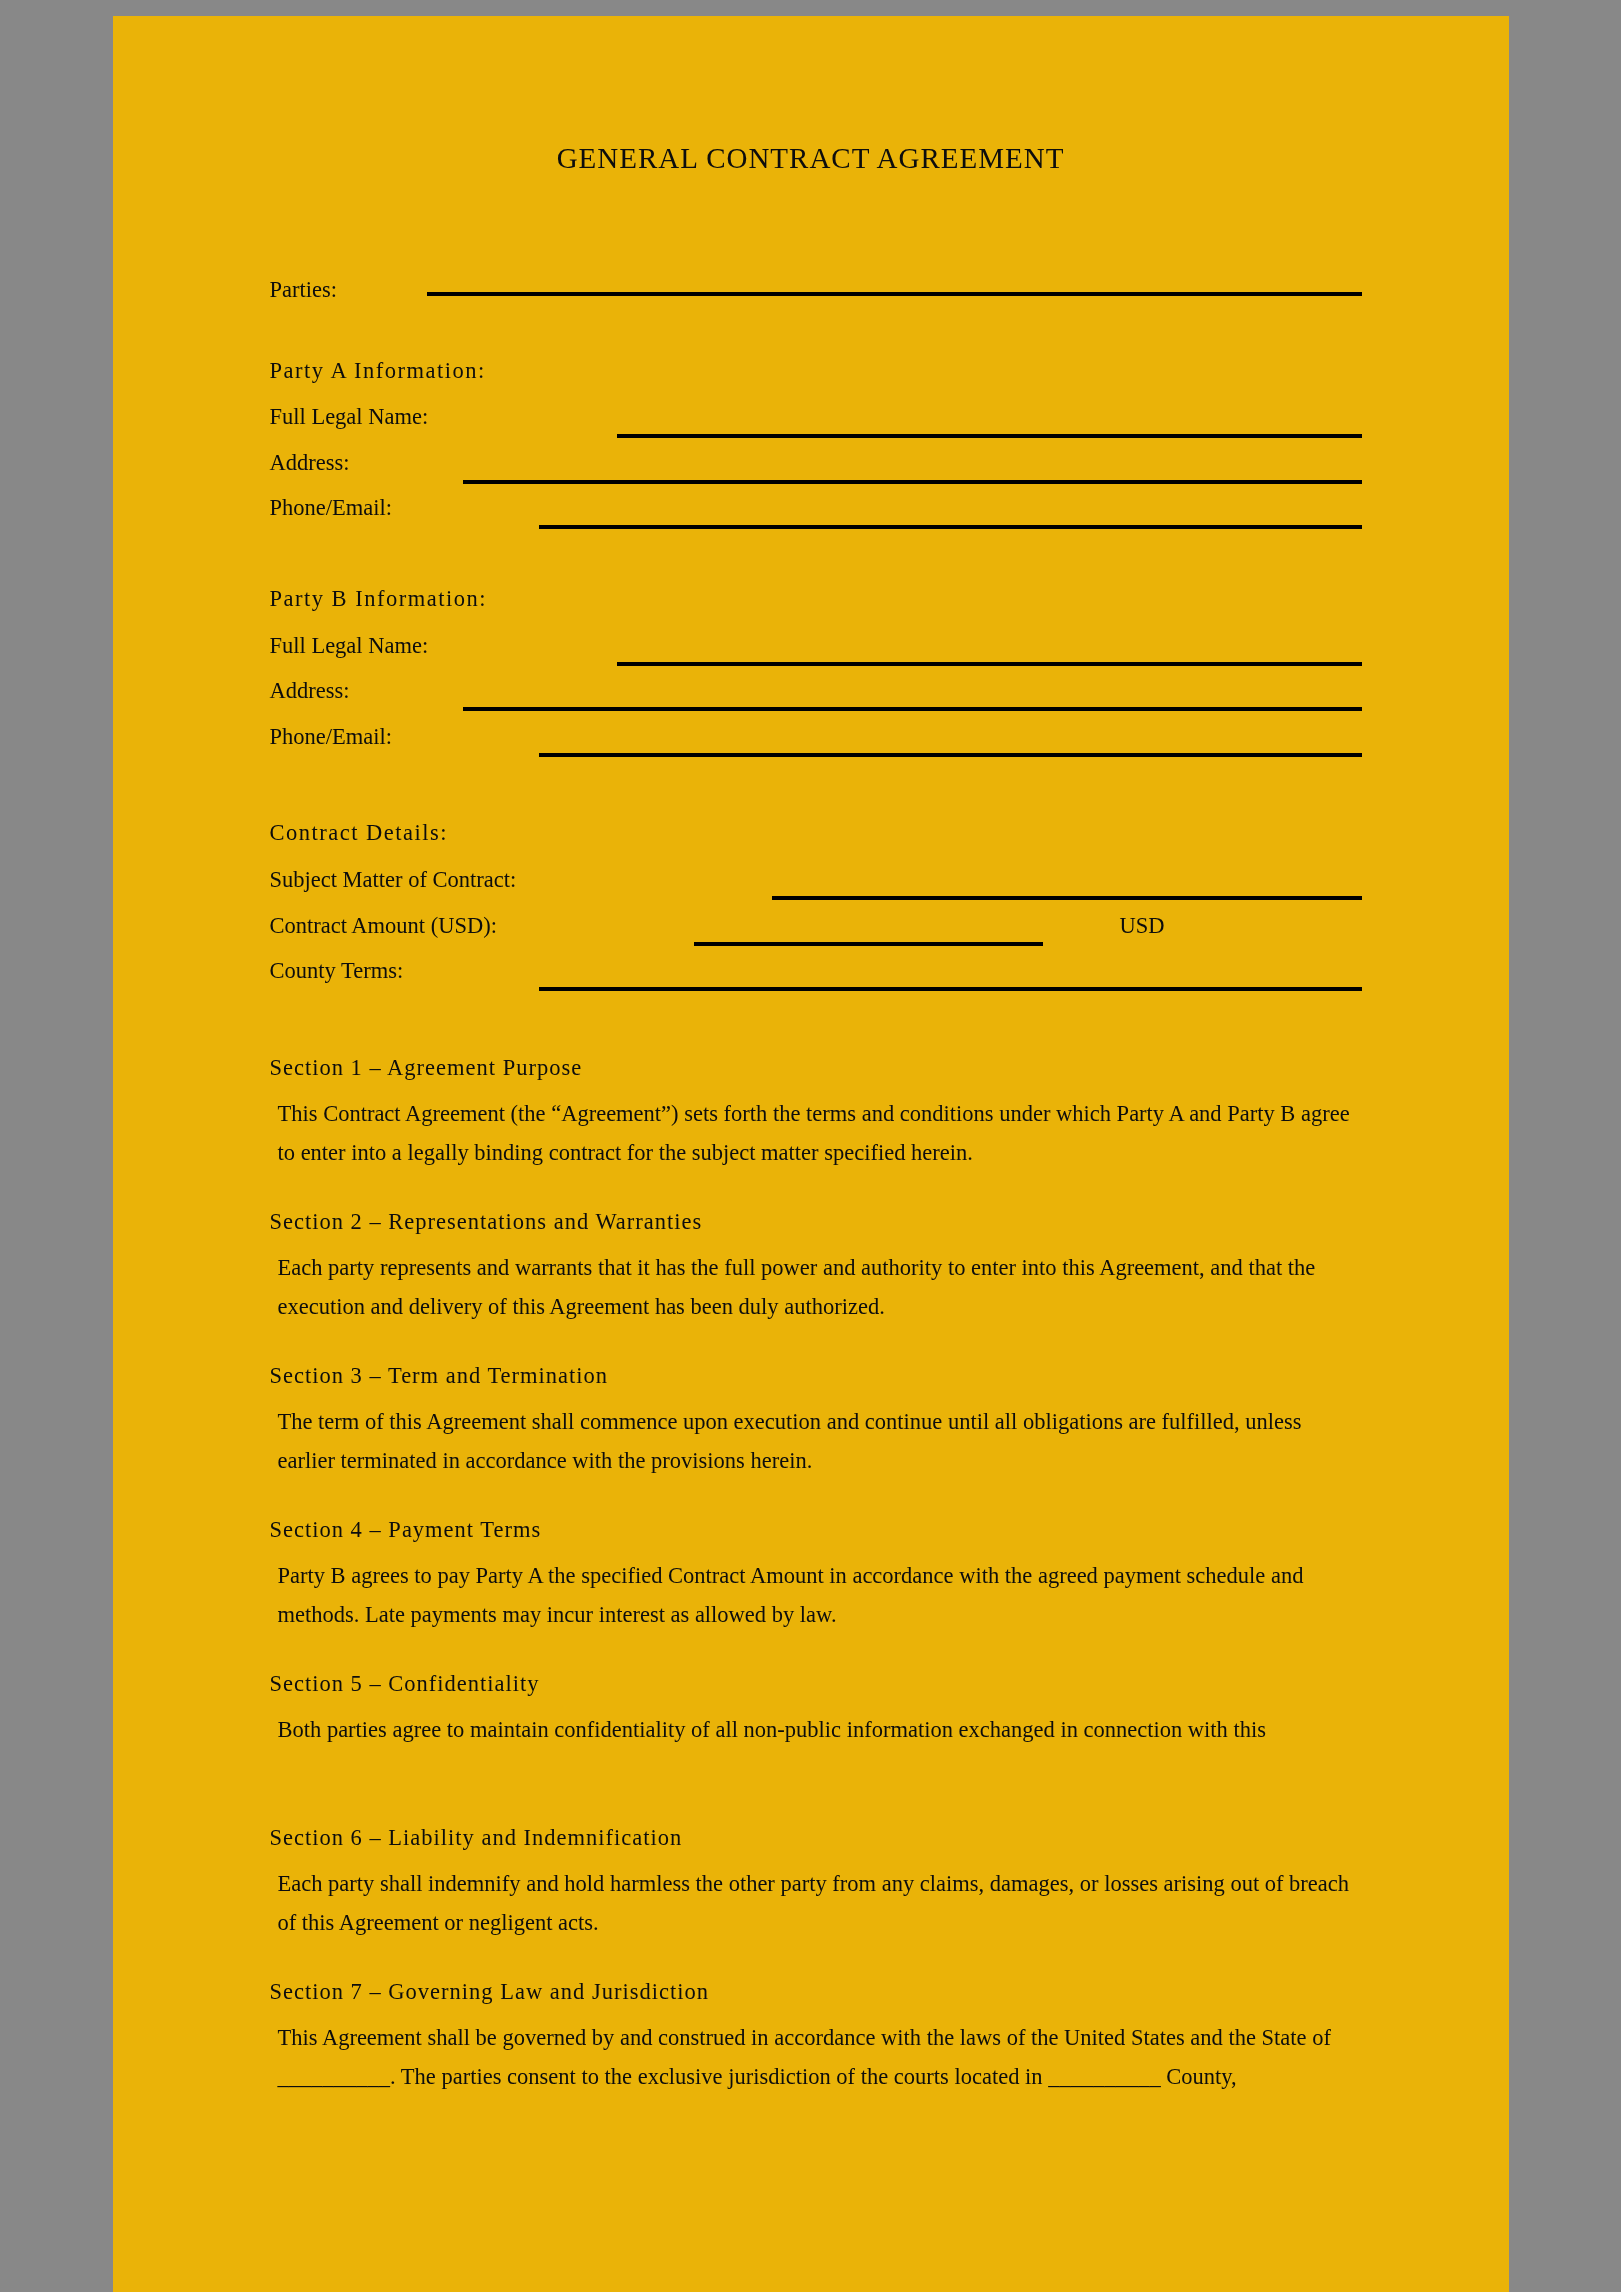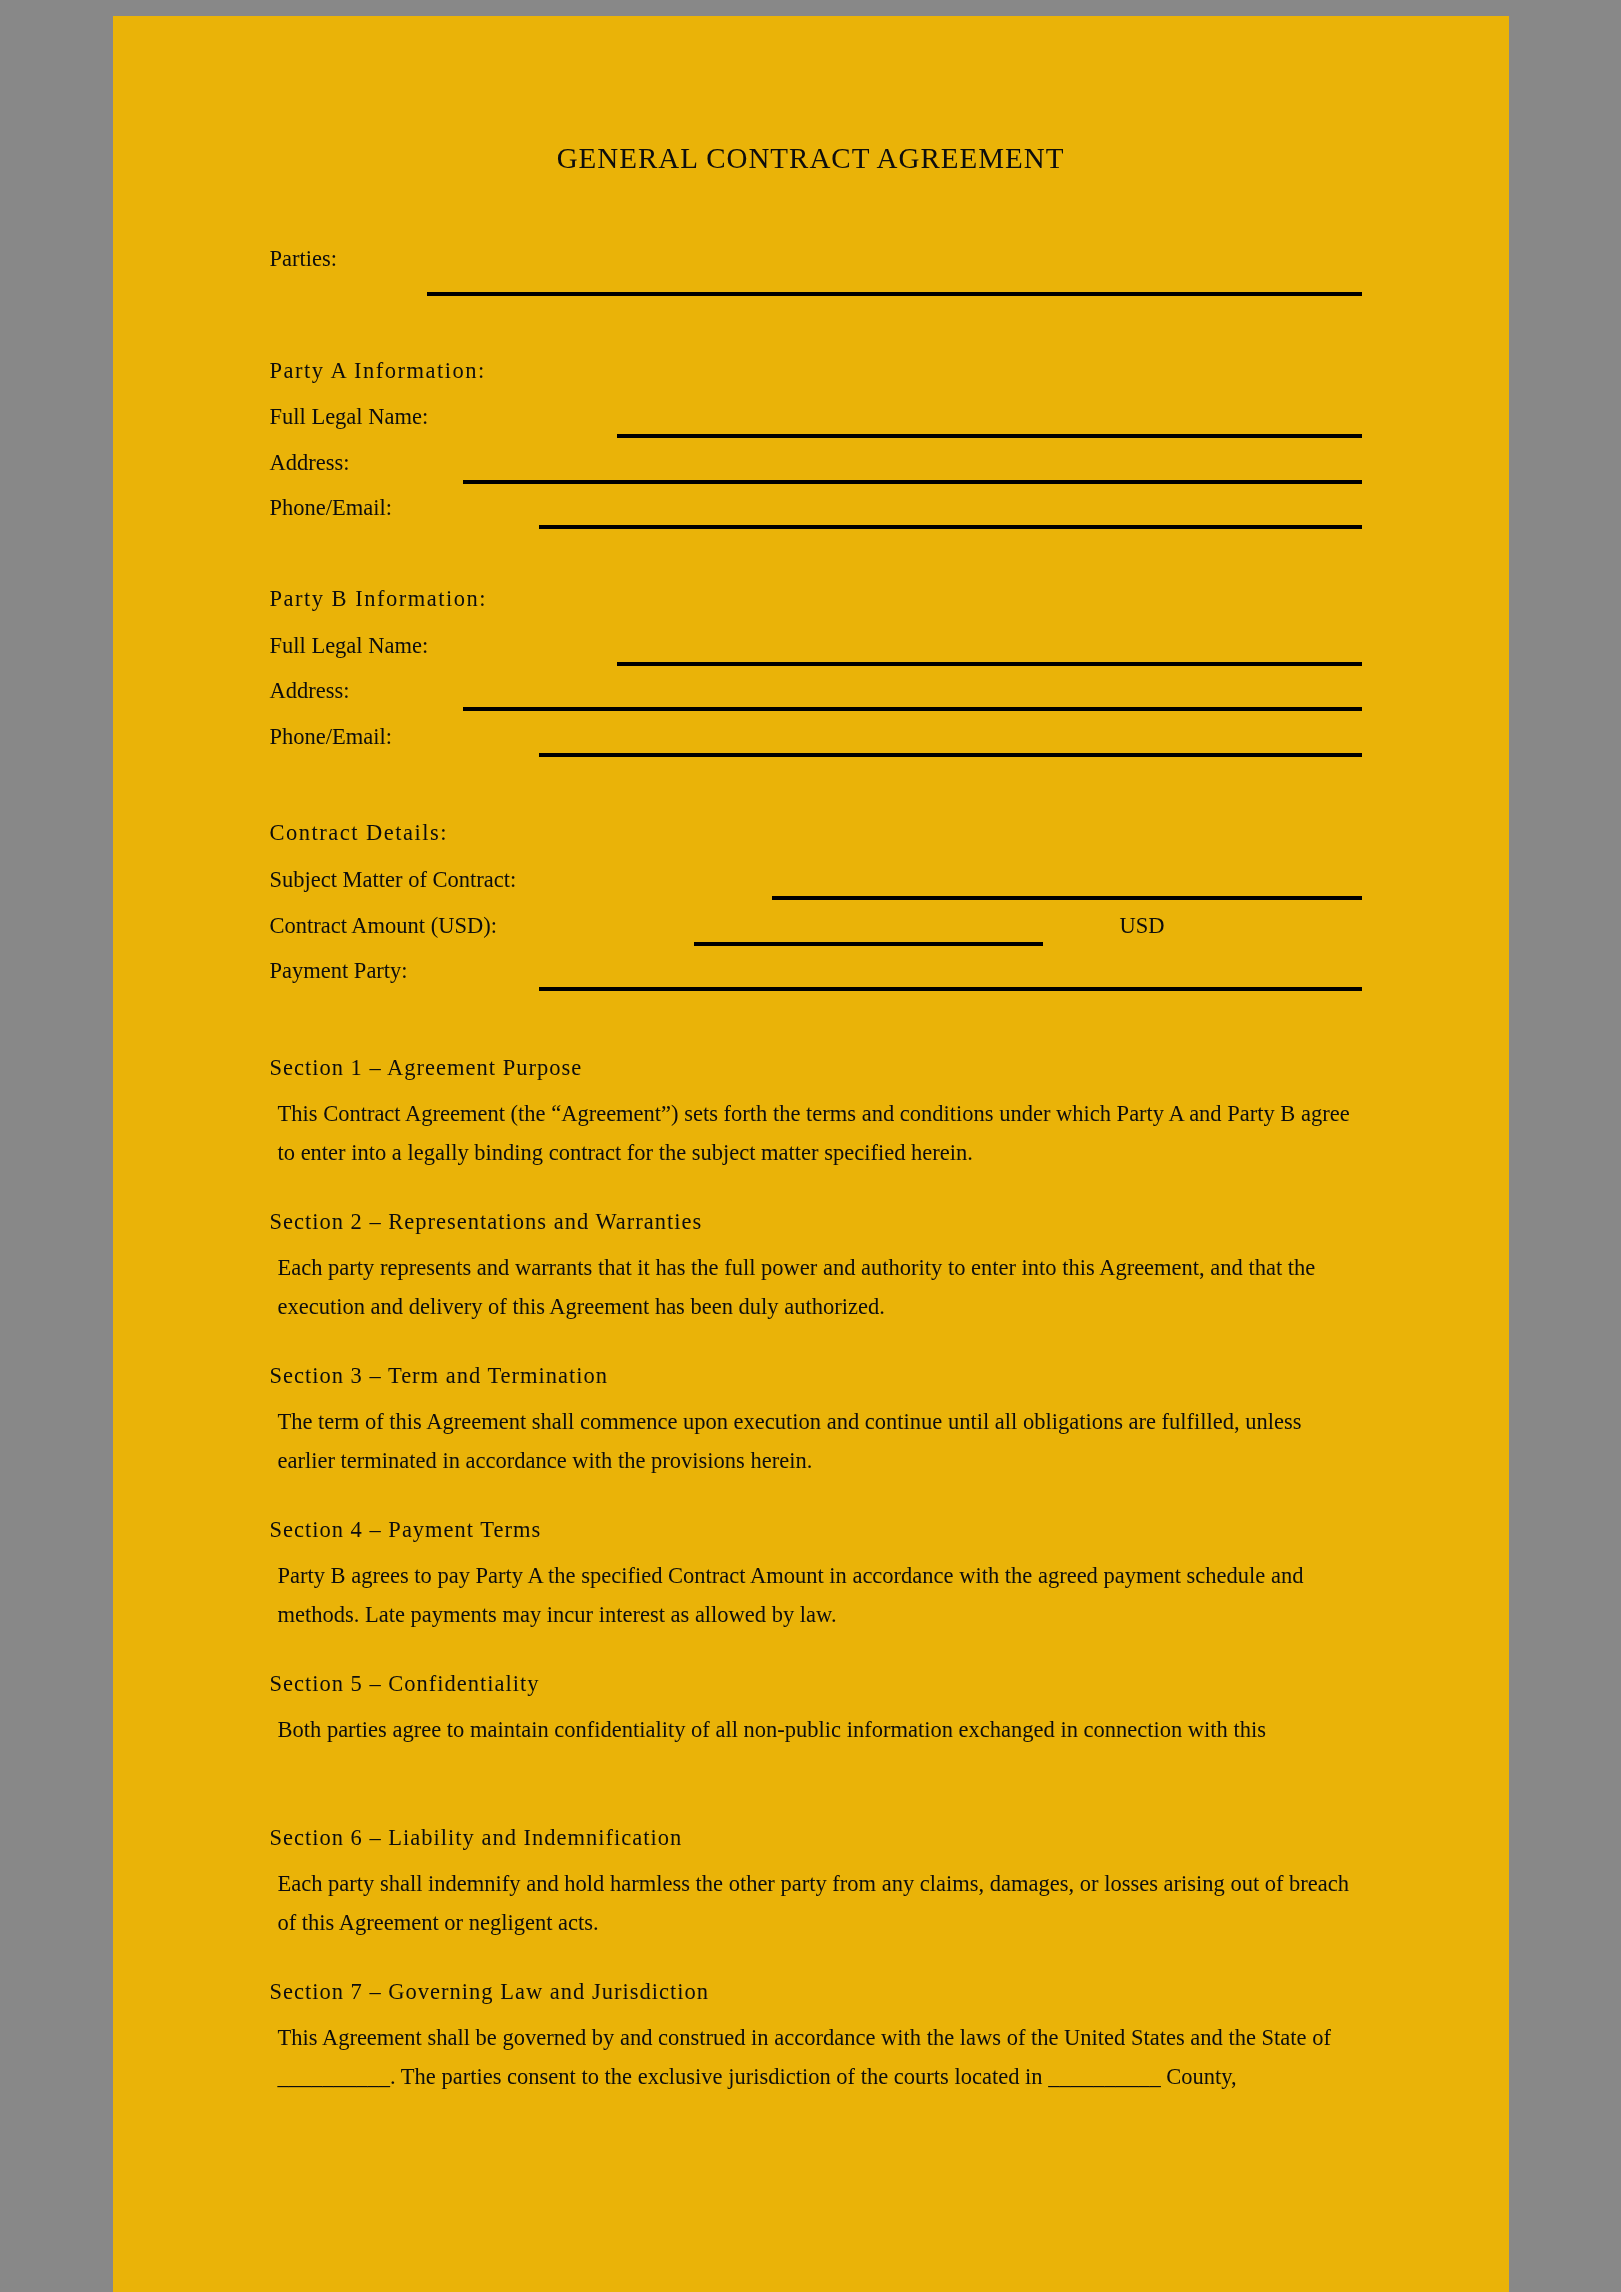--- a/index.html
+++ b/index.html
@@ -50,21 +50,21 @@
   .bl1{top:43px;}
   .bl2{top:82px;}
 </style>
 </head>
 <body>
 
 <div class="page">
 
   <h1 class="title">GENERAL CONTRACT AGREEMENT</h1>
 
-  <span class="lbl" style="top:228px;">Parties:</span>
+  <span class="lbl" style="top:259px;">Parties:</span>
   <div class="fill-line" style="top:276px;left:314px;"></div>
 
   <span class="lbl group-heading" style="top:340px;">Party A Information:</span>
   <span class="lbl" style="top:386px;">Full Legal Name:</span>
   <div class="fill-line" style="top:418px;left:504px;"></div>
   <span class="lbl" style="top:432px;">Address:</span>
   <div class="fill-line" style="top:464px;left:350px;"></div>
   <span class="lbl" style="top:477px;">Phone/Email:</span>
   <div class="fill-line" style="top:509px;left:426px;"></div>
 
@@ -75,21 +75,21 @@
   <div class="fill-line" style="top:691px;left:350px;"></div>
   <span class="lbl" style="top:706px;">Phone/Email:</span>
   <div class="fill-line" style="top:737px;left:426px;"></div>
 
   <span class="lbl group-heading" style="top:802px;">Contract Details:</span>
   <span class="lbl" style="top:849px;">Subject Matter of Contract:</span>
   <div class="fill-line" style="top:880px;left:659px;"></div>
   <span class="lbl" style="top:895px;">Contract Amount (USD):</span>
   <div class="fill-line fixed-w" style="top:926px;left:581px;"></div>
   <span class="usd" style="top:895px;">USD</span>
-  <span class="lbl" style="top:940px;">Payment Party:</span>
+  <span class="lbl" style="top:940px;">County Terms:</span>
   <div class="fill-line" style="top:971px;left:426px;"></div>
 
   <div class="section" style="top:1035px;height:127px;">
     <h2 class="section-heading" style="position:absolute;left:0;margin:0;font-weight:normal;">Section 1 – Agreement Purpose</h2>
     <div class="body-line bl1">This Contract Agreement (the “Agreement”) sets forth the terms and conditions under which Party A and Party B agree</div>
     <div class="body-line bl2">to enter into a legally binding contract for the subject matter specified herein.</div>
   </div>
 
   <div class="section" style="top:1189px;height:127px;">
     <h2 class="section-heading" style="position:absolute;left:0;margin:0;font-weight:normal;">Section 2 – Representations and Warranties</h2>

